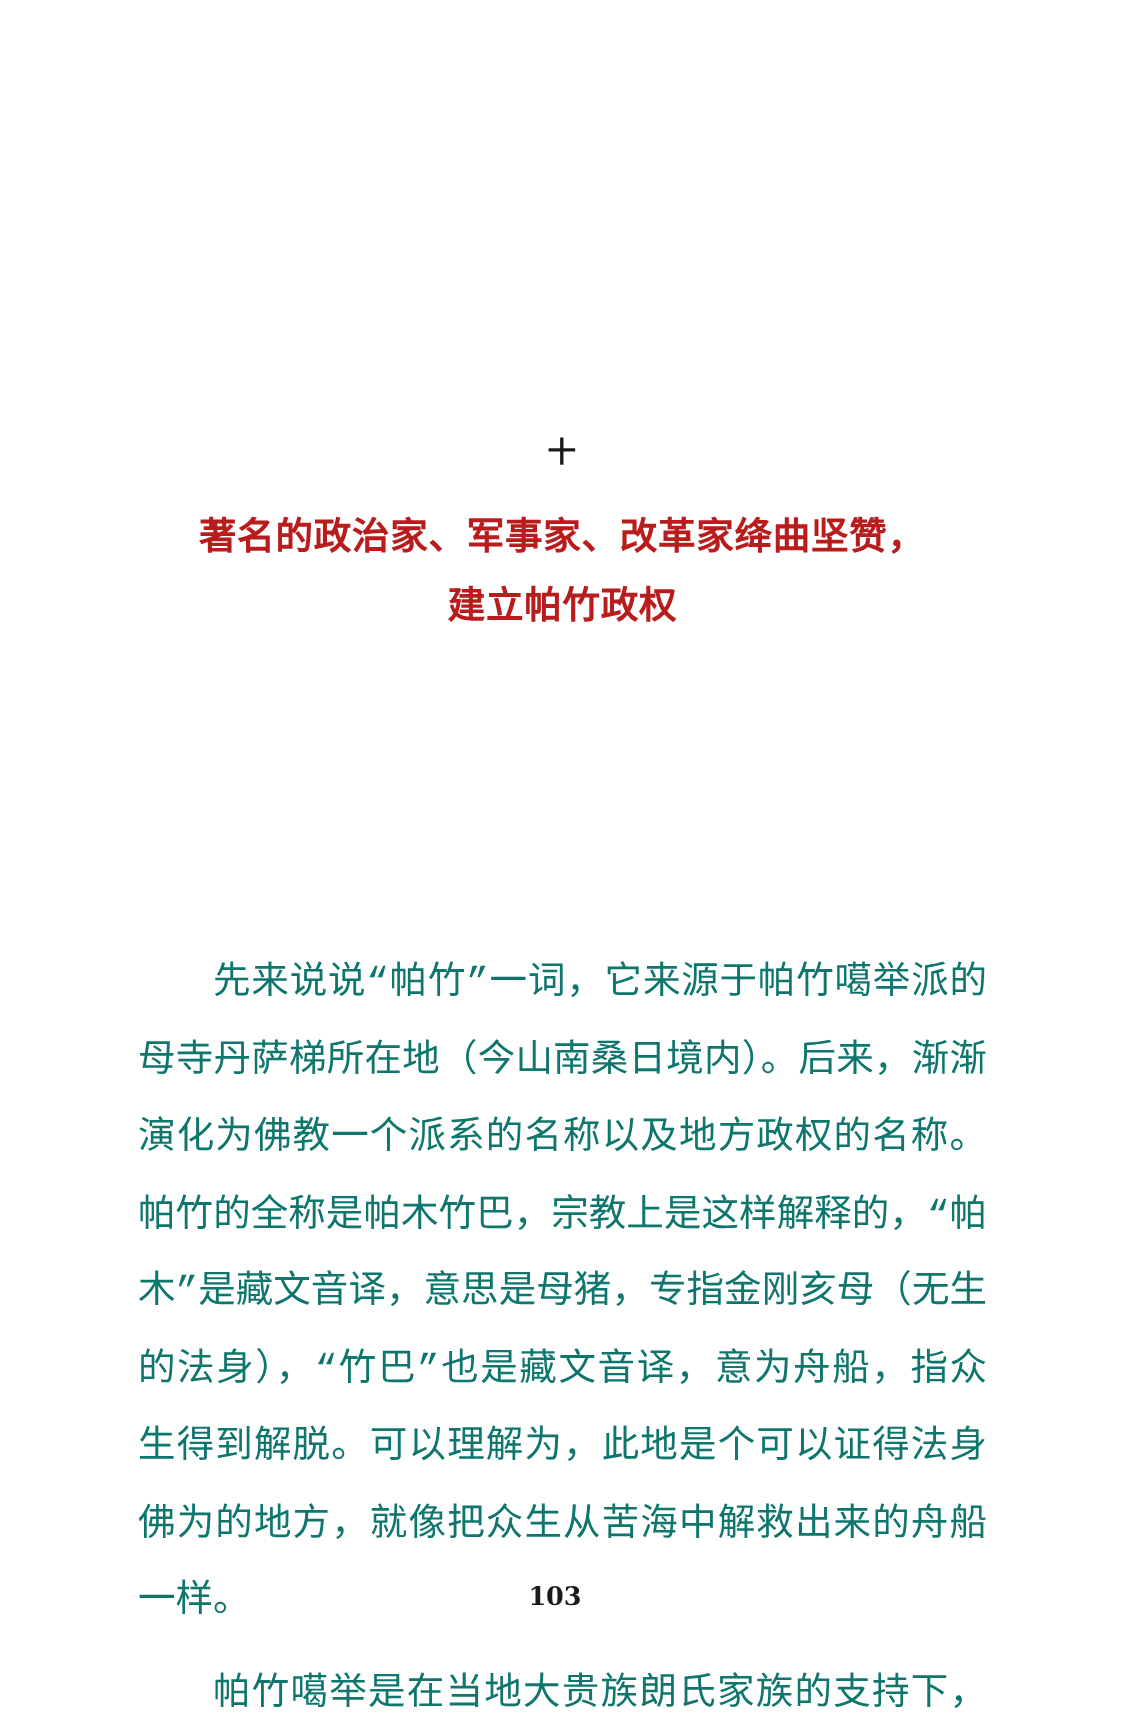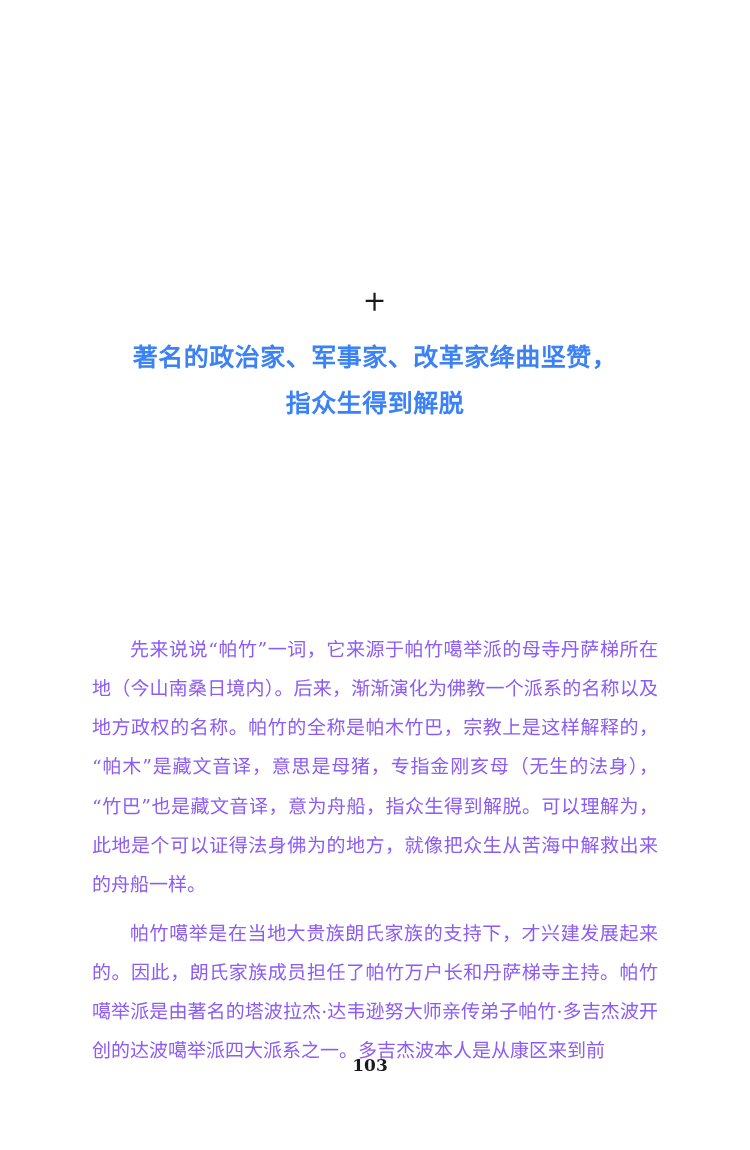--- a/index.html
+++ b/index.html
@@ -33,39 +33,40 @@
     line-height: 1.1;
   }
   .chapter-title {
     margin: 0;
     padding-top: 22px;
     text-align: center;
     font-size: 25px;
     font-weight: 700;
     line-height: 1.85;
     letter-spacing: 0.5px;
-    color: #3b82f6;
+    color: #b91c1c;
   }
   .chapter-title .title-line {
     display: block;
   }
   .body-block {
     position: absolute;
     left: 92px;
     right: 92px;
     top: 630px;
   }
   .para {
     margin: 0;
-    font-size: 19px;
+    font-size: 25px;
     line-height: 2.06;
     text-align: justify;
     text-justify: inter-ideograph;
     text-indent: 2em;
-    color: #8b5cf6;
+    color: #0f766e;
+    font-family: Liberation Mono, monospace;
   }
   .para + .para {
     margin-top: 10px;
   }
   .folio {
     position: absolute;
     left: 0;
     right: 10px;
     top: 1055px;
     text-align: center;
@@ -77,21 +78,21 @@
 </style>
 </head>
 <body>
 
 <div class="page">
 
   <div class="chapter-number">十</div>
 
   <h1 class="chapter-title">
     <span class="title-line">著名的政治家、军事家、改革家绛曲坚赞，</span>
-    <span class="title-line">指众生得到解脱</span>
+    <span class="title-line">建立帕竹政权</span>
   </h1>
 
   <div class="body-block">
     <p class="para">先来说说“帕竹”一词，它来源于帕竹噶举派的母寺丹萨梯所在地（今山南桑日境内）。后来，渐渐演化为佛教一个派系的名称以及地方政权的名称。帕竹的全称是帕木竹巴，宗教上是这样解释的，“帕木”是藏文音译，意思是母猪，专指金刚亥母（无生的法身），“竹巴”也是藏文音译，意为舟船，指众生得到解脱。可以理解为，此地是个可以证得法身佛为的地方，就像把众生从苦海中解救出来的舟船一样。</p>
     <p class="para">帕竹噶举是在当地大贵族朗氏家族的支持下，才兴建发展起来的。因此，朗氏家族成员担任了帕竹万户长和丹萨梯寺主持。帕竹噶举派是由著名的塔波拉杰·达韦逊努大师亲传弟子帕竹·多吉杰波开创的达波噶举派四大派系之一。多吉杰波本人是从康区来到前</p>
   </div>
 
   <div class="folio">103</div>
 
 </div>

